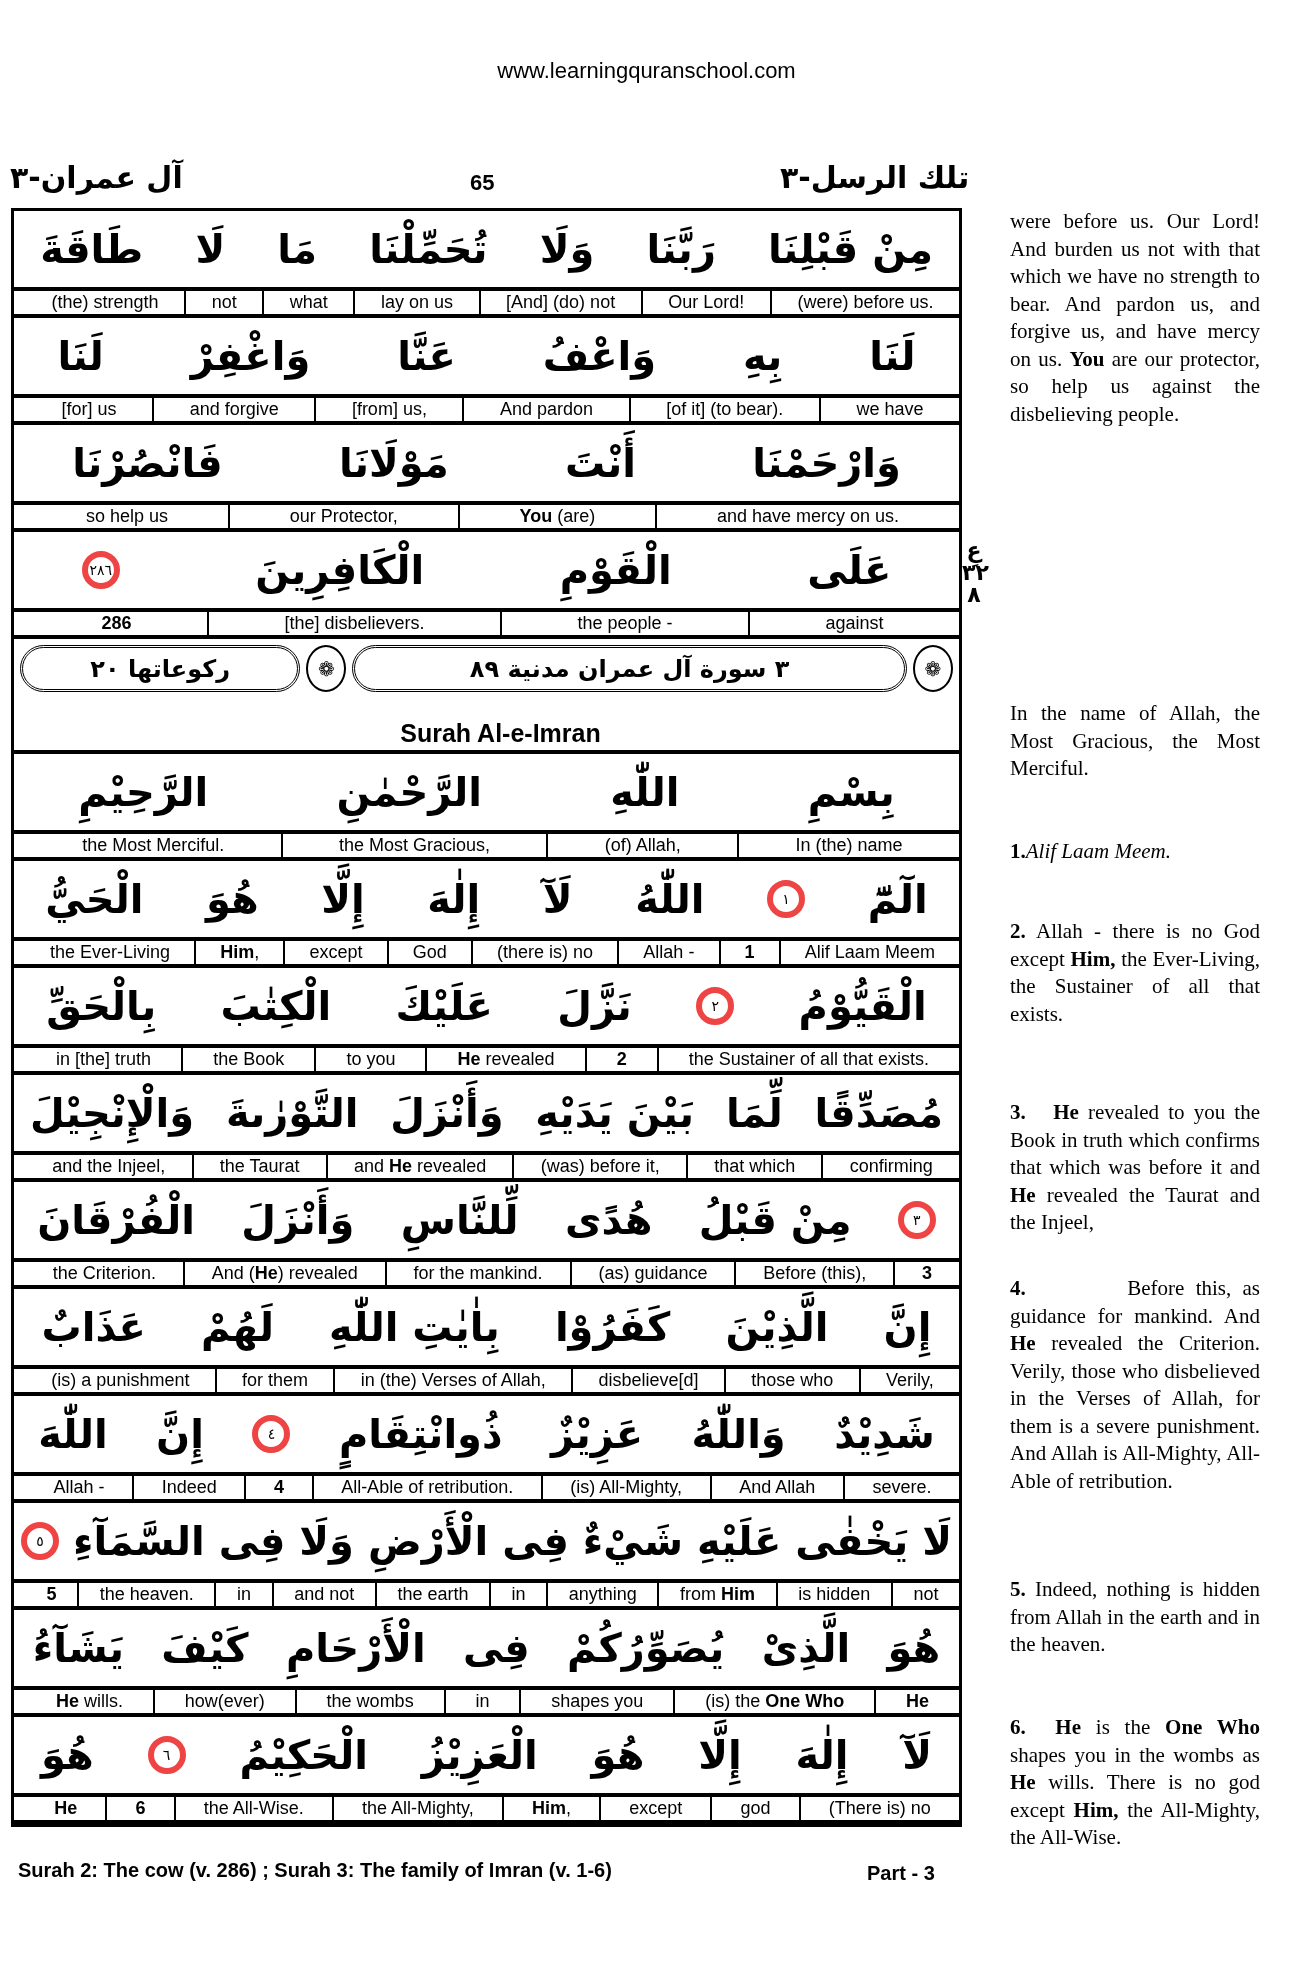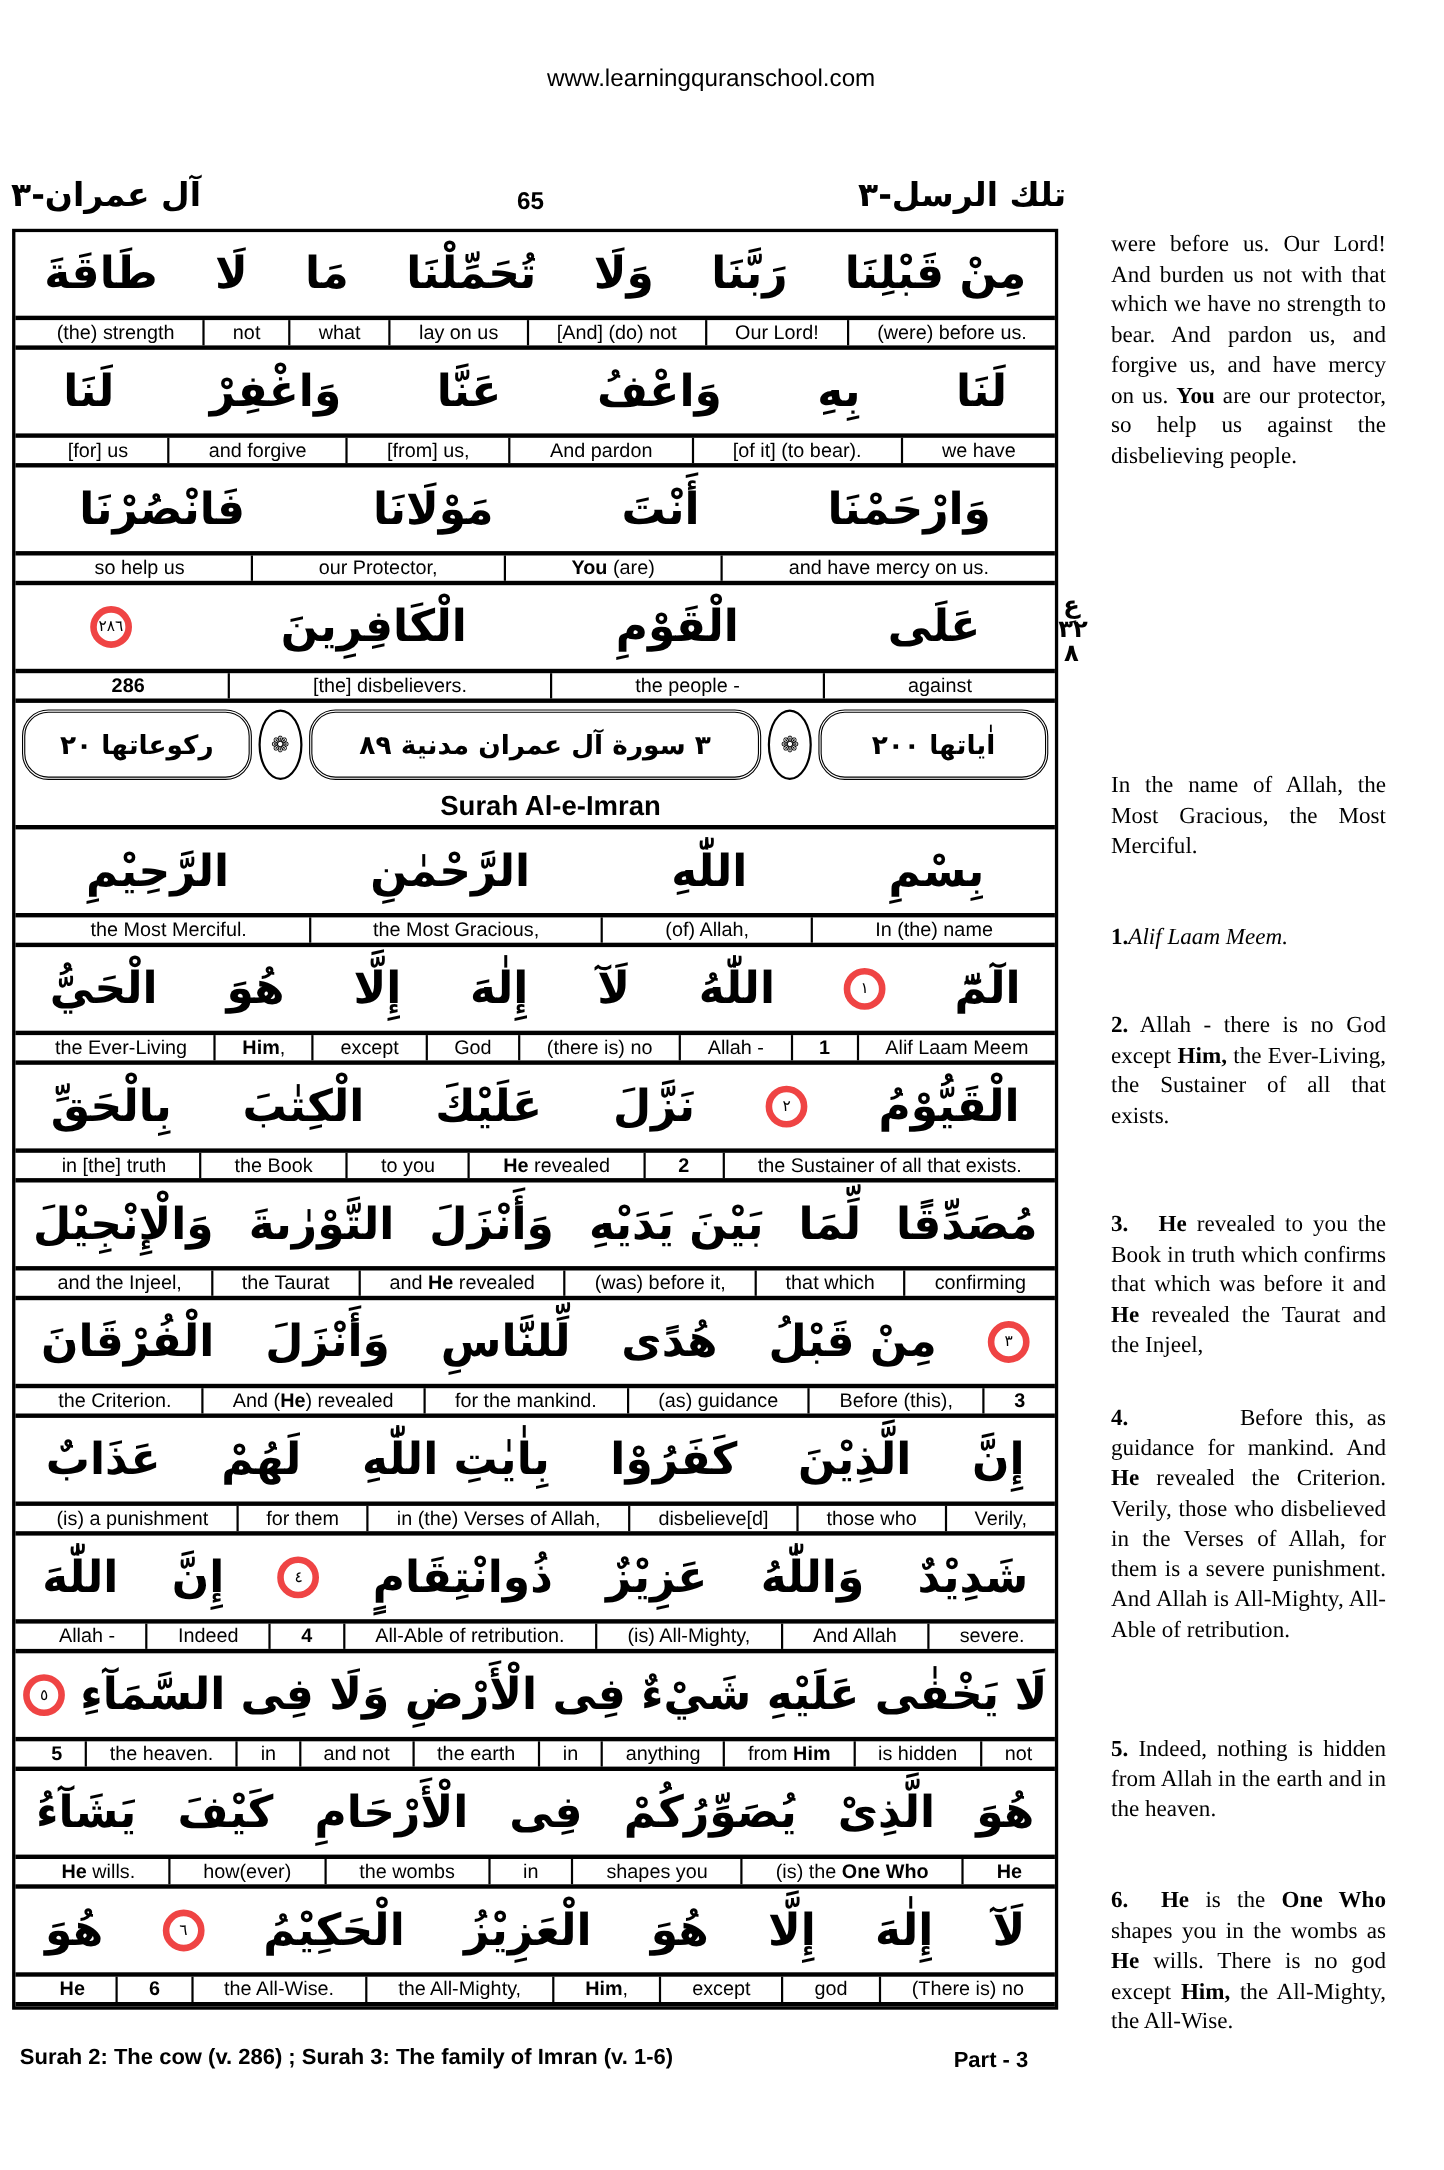--- a/index.html
+++ b/index.html
@@ -11,21 +11,21 @@
   .hdr-right{left:780px;direction:rtl;}
   .table{position:absolute;left:11px;top:208px;width:945px;border:3px solid #000;border-bottom-width:3px;}
   .arow{height:76px;border-bottom:4px solid #000;display:flex;flex-direction:row-reverse;justify-content:space-around;align-items:center;direction:rtl;}
   .arow span{font-family:"DejaVu Sans",sans-serif;font-weight:bold;font-size:40px;line-height:1;}
   .arow .num{display:inline-flex;align-items:center;justify-content:center;width:26px;height:26px;border:6px solid #ef4444;border-radius:50%;font-size:14px;font-weight:normal;}
   .erow{height:23px;border-bottom:4px solid #000;display:flex;flex-direction:row-reverse;}
   .erow .cell{flex:1 1 auto;border-left:2px solid #000;font-size:18px;text-align:center;line-height:23px;white-space:nowrap;overflow:hidden;padding:0 4px;}
   .erow .cell:last-child{border-left:none;padding-left:16px;}
   .erow b{font-weight:bold;}
   .surah-hdr{height:111px;border-bottom:4px solid #000;position:relative;}
-  .orn{position:absolute;top:6px;left:6px;right:6px;height:64px;display:flex;gap:6px;}
+  .orn{position:absolute;top:6px;left:6px;right:6px;height:47px;display:flex;gap:6px;}
   .orn .box{flex:1;border:3px double #000;border-radius:24px;display:flex;align-items:center;justify-content:center;font-family:"DejaVu Sans",sans-serif;font-weight:bold;font-size:24px;direction:rtl;}
   .orn .flo{width:36px;border:2px solid #000;border-radius:50%;display:flex;align-items:center;justify-content:center;font-size:20px;}
   .surah-title{position:absolute;bottom:2px;left:0;right:0;text-align:center;font-weight:bold;font-size:25px;padding-left:28px;}
   .ruku{position:absolute;left:962px;top:540px;font-family:"DejaVu Sans",sans-serif;font-weight:bold;font-size:22px;line-height:22px;width:24px;text-align:center;}
   .side{position:absolute;left:1010px;width:250px;font-family:"Liberation Serif",serif;font-size:21px;line-height:27.5px;text-align:justify;}
   .side b{font-weight:bold;}
   .side .n{font-weight:bold;}
   .footer{position:absolute;top:1859px;left:18px;font-weight:bold;font-size:20px;}
   .part{position:absolute;top:1862px;left:835px;font-weight:bold;font-size:20px;margin-left:32px;}
 </style>
@@ -95,21 +95,20 @@
       <div class="cell">the people -</div>
       <div class="cell">[the] disbelievers.</div>
       <div class="cell" style="font-weight: bold;">286</div>
     </div>
     <div class="surah-hdr">
       <div class="orn">
         <div class="box">ركوعاتها ٢٠</div>
         <div class="flo">❁</div>
         <div class="box" style="flex: 2 1 0%;">٣ سورة آل عمران مدنية ٨٩</div>
         <div class="flo">❁</div>
-        <div class="box">اٰياتها ٢٠٠</div>
       </div>
       <div class="surah-title">Surah Al-e-Imran</div>
     </div>
     <div class="arow" style="flex-direction: row;">
       <span>بِسْمِ</span>
       <span>اللّٰهِ</span>
       <span>الرَّحْمٰنِ</span>
       <span>الرَّحِيْمِ</span>
     </div>
     <div class="erow">

